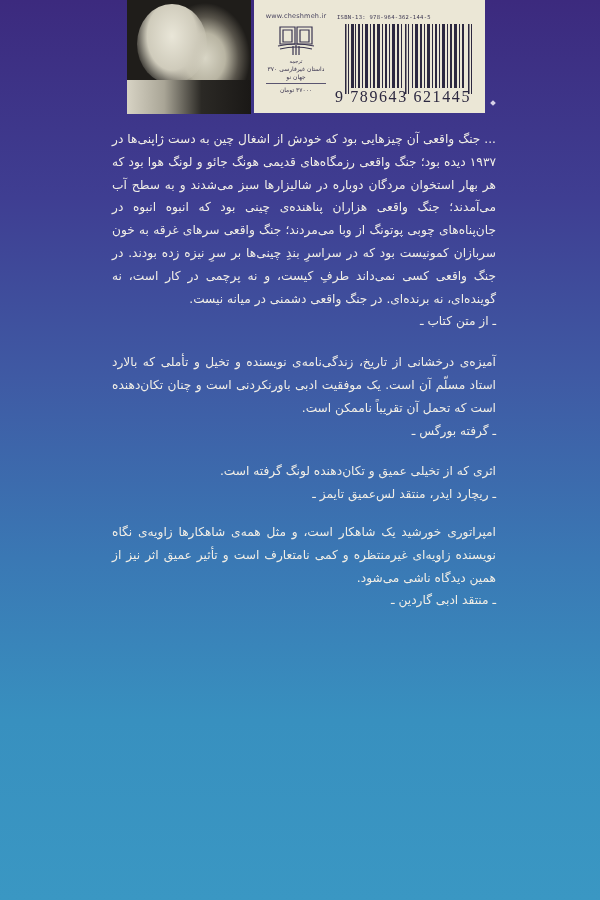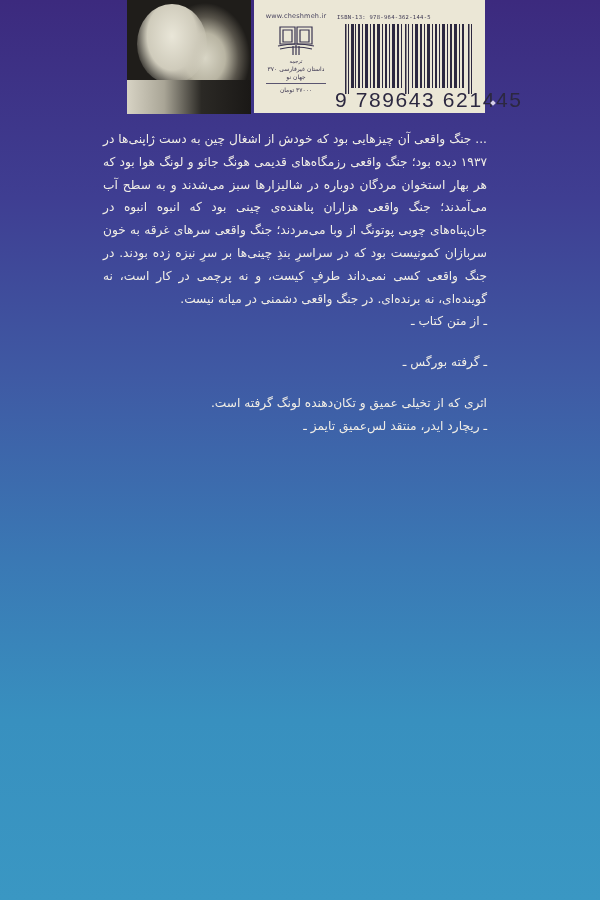--- a/index.html
+++ b/index.html
@@ -33,24 +33,24 @@
     .logo-box .series { font-size:6px; margin-top:1px; direction:rtl; }
     .logo-box .imprint { font-size:6px; margin-top:1px; direction:rtl; }
     .logo-box .rule { width:60px; height:1px; background:#5a5570; margin-top:3px; }
     .logo-box .price { font-size:6px; margin-top:2px; direction:rtl; }
     .barcode-box {
       position:absolute; left:331px; top:0; width:154px; height:113px;
       background:#ebe7d6;
     }
     .barcode-box .isbn { position:absolute; left:6px; top:14px; font-family:"DejaVu Sans Mono", monospace; font-size:5.5px; color:#3a3550; letter-spacing:0.3px; white-space:nowrap; }
     .barcode-box .bars { position:absolute; left:14px; top:24px; width:128px; height:70px; }
-    .barcode-box .digits { position:absolute; left:4px; top:88px; font-family:Liberation Sans, sans-serif; font-size:21px; color:#2c2840; letter-spacing:1.6px; white-space:nowrap; }
+    .barcode-box .digits { position:absolute; left:4px; top:88px; font-family:Liberation Serif, serif; font-size:16px; color:#2c2840; letter-spacing:1.6px; white-space:nowrap; }
     .corner-mark { position:absolute; left:491px; top:101px; width:4px; height:4px; background:#d8d2e8; transform:rotate(45deg); }
     .text-area {
-      position:absolute; left:103px; top:128px; width:384px;
+      position:absolute; left:112px; top:128px; width:384px;
       direction:rtl; text-align:justify; color:#f1eee6;
       font-size:12.2px; line-height:22.8px;
     }
     .text-area p { margin:0; }
     .text-area .attr { margin:0; direction:rtl; padding-right:0; }
     .block { margin-bottom:18px; }
     .block2 { margin-bottom:15px; }
   </style>
 </head>
 <body>
@@ -124,19 +124,24 @@
 </div>
 
 <div class="corner-mark"></div>
 
 <div class="text-area">
   <div class="block">
     <p>... جنگ واقعی آن چیزهایی بود که خودش از اشغال چین به دست ژاپنی‌ها در ۱۹۳۷ دیده بود؛ جنگ واقعی رزمگاه‌های قدیمی هونگ جائو و لونگ هوا بود که هر بهار استخوان مردگان دوباره در شالیزارها سبز می‌شدند و به سطح آب می‌آمدند؛ جنگ واقعی هزاران پناهنده‌ی چینی بود که انبوه انبوه در جان‌پناه‌های چوبی پوتونگ از وبا می‌مردند؛ جنگ واقعی سرهای غرقه به خون سربازان کمونیست بود که در سراسرِ بندِ چینی‌ها بر سرِ نیزه زده بودند. در جنگ واقعی کسی نمی‌داند طرفِ کیست، و نه پرچمی در کار است، نه گوینده‌ای، نه برنده‌ای. در جنگ واقعی دشمنی در میانه نیست.</p>
     <p class="attr">ـ از متن کتاب ـ</p>
   </div>
   <div class="block">
+    <p>آمیزه‌ی درخشانی از تاریخ، زندگی‌نامه‌ی نویسنده و تخیل و تأملی که بالارد استاد مسلّم آن است. یک موفقیت ادبی باورنکردنی است و چنان تکان‌دهنده است که تحمل آن تقریباً ناممکن است.</p>
     <p class="attr">ـ گرفته بورگس ـ</p>
   </div>
   <div class="block2">
     <p>اثری که از تخیلی عمیق و تکان‌دهنده لونگ گرفته است.</p>
     <p class="attr">ـ ریچارد ایدر، منتقد لس‌عمیق تایمز ـ</p>
   </div>
+  <div class="block">
+    <p>امپراتوری خورشید یک شاهکار است، و مثل همه‌ی شاهکارها زاویه‌ی نگاه نویسنده زاویه‌ای غیرمنتظره و کمی نامتعارف است و تأثیر عمیق اثر نیز از همین دیدگاه ناشی می‌شود.</p>
+    <p class="attr">ـ منتقد ادبی گاردین ـ</p>
+  </div>
 </div>
 
 </body></html>

